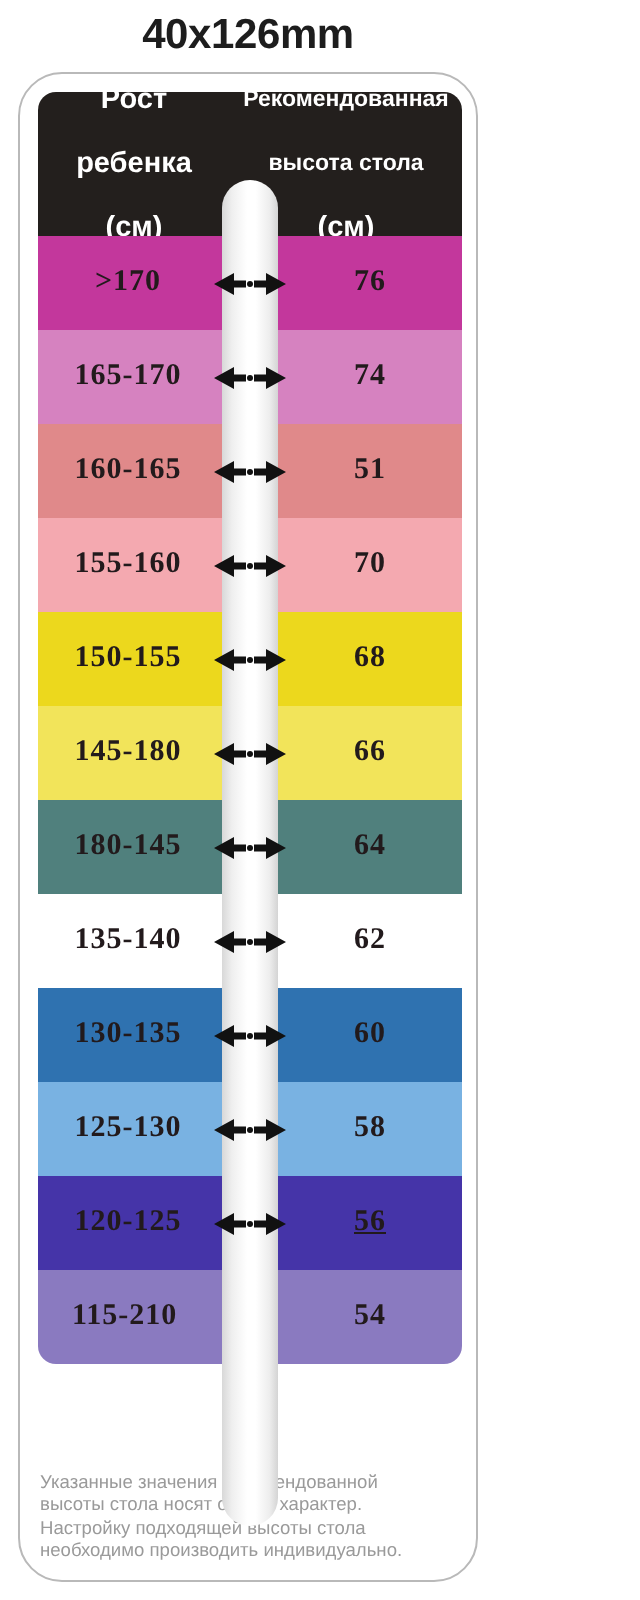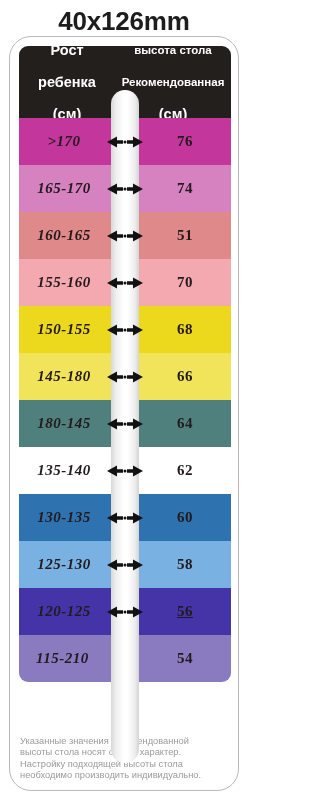--- a/index.html
+++ b/index.html
@@ -20,21 +20,21 @@
     background: #ffffff;
   }
   
   .title {
     position: absolute;
     top: 6px;
     left: 0;
     width: 248px;
     text-align: center;
     font-family: "Liberation Sans", sans-serif;
-    font-size: 26px;
+    font-size: 21px;
     font-weight: bold;
     color: #1d1d1d;
     letter-spacing: -0.2px;
   }
   
   .card {
     position: absolute;
     left: 9px;
     top: 36px;
     width: 230px;
@@ -109,21 +109,20 @@
     font-size: 15px;
     color: #221a1c;
     letter-spacing: 0.5px;
     box-sizing: border-box;
   }
   .row .cell-left {
     left: 0;
     width: 92px;
     justify-content: center;
     padding-right: 2px;
-    font-style: italic;
   }
   .row .cell-right {
     right: 0;
     width: 92px;
     justify-content: center;
   }
   
   .row.full .cell-left {
     width: 212px;
     left: 0;
@@ -186,22 +185,22 @@
   <div class="card">
     <div class="card-inner">
 
       <div class="header">
         <div class="header-col header-left">
           <span>Рост</span>
           <span>ребенка</span>
           <span>(см)</span>
         </div>
         <div class="header-col header-right">
+          <span>Рекомендованная</span>
           <span>высота стола</span>
-          <span>Рекомендованная</span>
           <span class="hdr-unit">(см)</span>
         </div>
       </div>
 
       <div class="rows" id="rows-container">
           <div class="row">
             <div class="cell cell-left" style="background: rgb(195, 55, 156);">&gt;170</div>
             <div class="cell cell-right" style="background: rgb(195, 55, 156);">76</div>
           </div>
           <div class="row">

